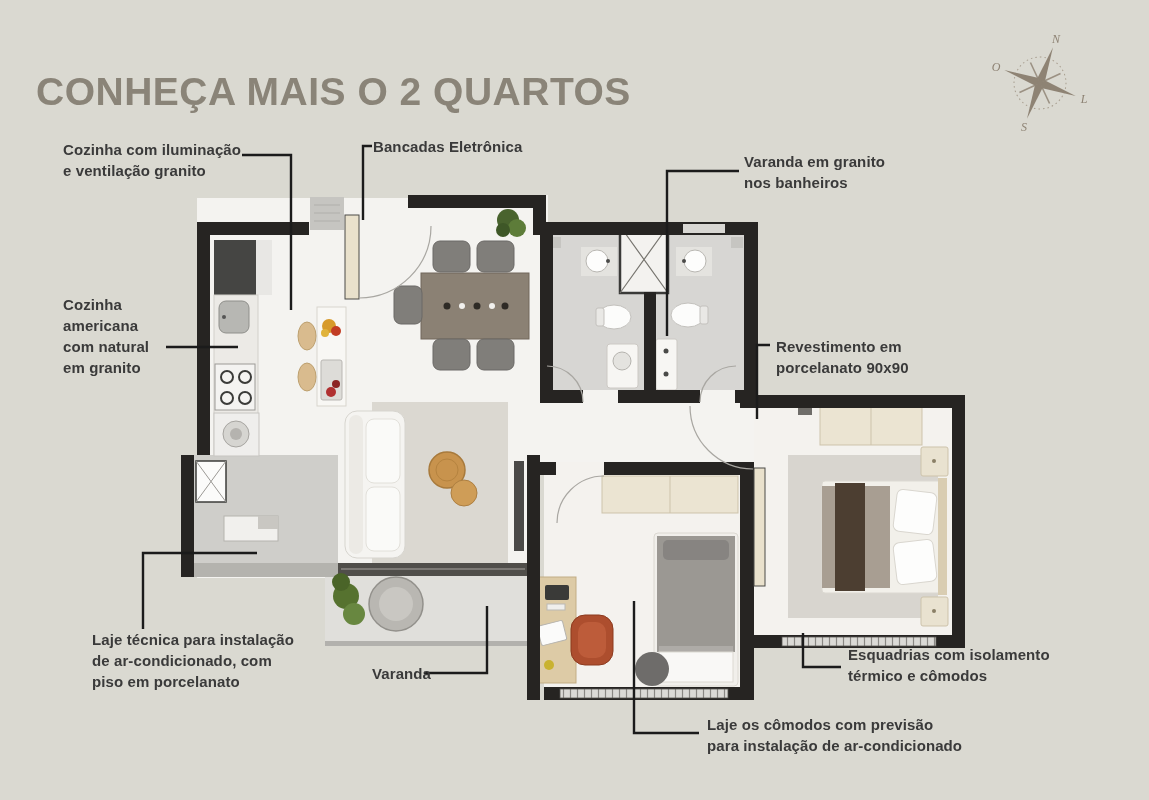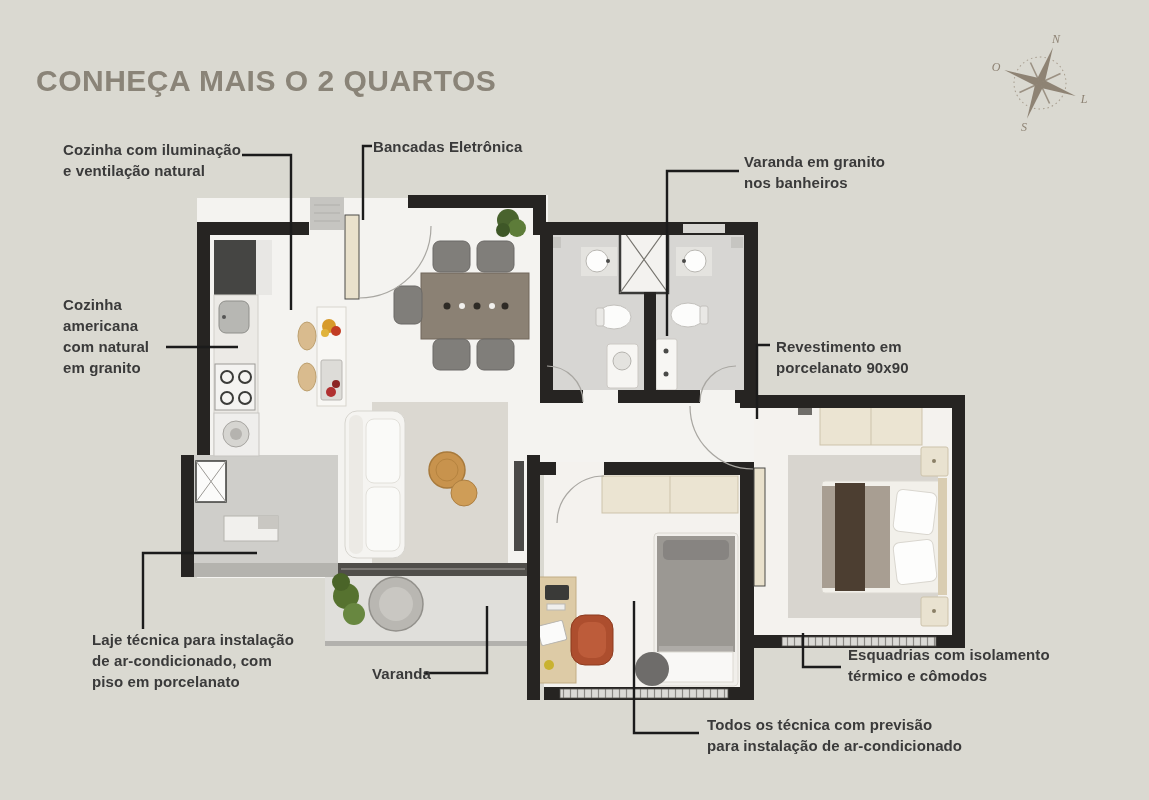--- a/index.html
+++ b/index.html
@@ -6,21 +6,21 @@
     --background:#dad9d1; --title:#8a8478; --label:#3a3a3a; --leader-line:#1b1b1b;
   }
   html,body{margin:0;padding:0;}
   body{
     width:1149px;height:800px;overflow:hidden;position:relative;
     background:var(--background);
     font-family:"Liberation Sans", sans-serif;
   }
   .page-title{
     position:absolute;left:36px;top:44px;
-    font-size:30px;font-weight:700;letter-spacing:.5px;
+    font-size:39px;font-weight:700;letter-spacing:.5px;
     color:var(--title);
   }
   .label{
     position:absolute;
     font-size:15px;font-weight:600;line-height:21px;letter-spacing:.1px;
     color:var(--label);
     white-space:pre-line;
   }
   #plan{position:absolute;left:0;top:0;}
   #compass{position:absolute;left:985px;top:28px;}
@@ -244,30 +244,30 @@
     <path d="M166 347 H238"></path>
     <path d="M770 345 H757 V419"></path>
     <path d="M143 629 V553 H257"></path>
     <path d="M424 673 H487 V606"></path>
     <path d="M841 667 H803 V633"></path>
     <path d="M699 733 H634 V601"></path>
   </g>
 </svg>
 
 <div class="label" style="left:63px;top:139px">Cozinha com iluminação
-e ventilação natural</div>
+e ventilação granito</div>
 <div class="label" style="left:373px;top:136px">Bancadas Eletrônica</div>
 <div class="label" style="left:744px;top:151px">Varanda em granito
 nos banheiros</div>
 <div class="label" style="left:63px;top:294px">Cozinha
 americana
 com natural
 em granito</div>
 <div class="label" style="left:776px;top:336px">Revestimento em
 porcelanato 90x90</div>
 <div class="label" style="left:92px;top:629px">Laje técnica para instalação
 de ar-condicionado, com
 piso em porcelanato</div>
 <div class="label" style="left:372px;top:663px">Varanda</div>
 <div class="label" style="left:848px;top:644px">Esquadrias com isolamento
 térmico e cômodos</div>
-<div class="label" style="left:707px;top:714px">Todos os técnica com previsão
+<div class="label" style="left:707px;top:714px">Laje os cômodos com previsão
 para instalação de ar-condicionado</div>
 
 </body></html>

